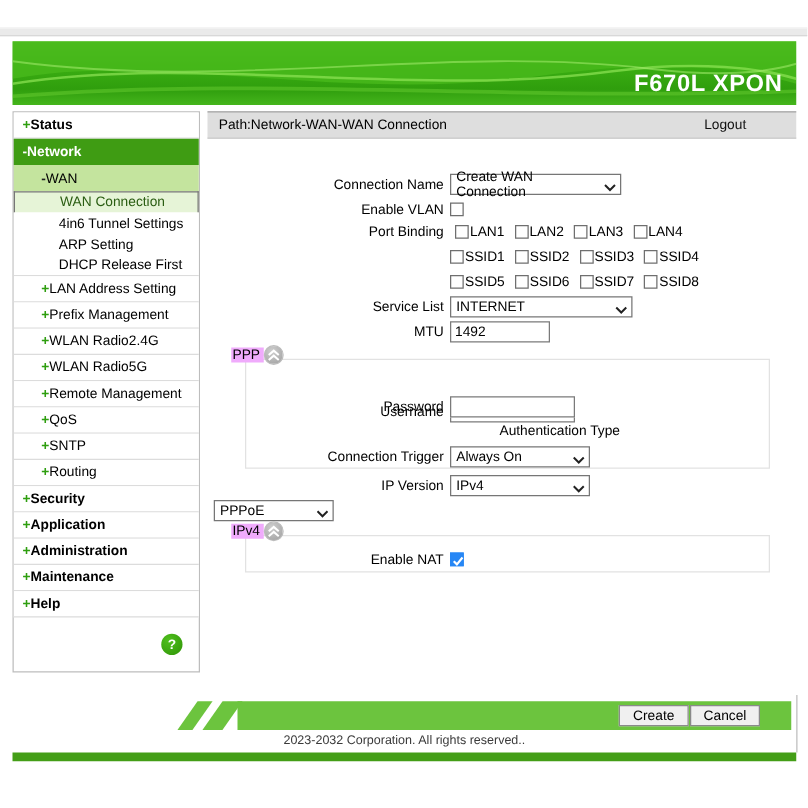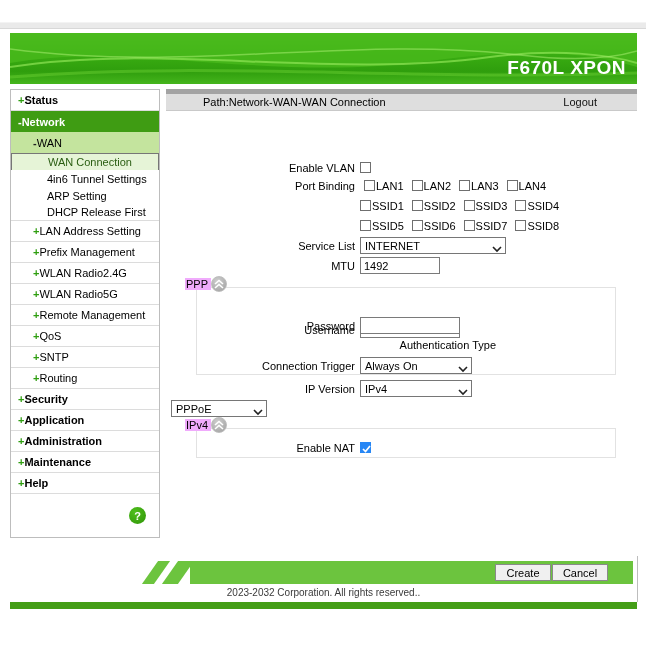--- a/index.html
+++ b/index.html
@@ -37,22 +37,22 @@
   .mi.wan-open .plus { color:#1f1f1f; }
   .mi.sel { background:#e6f4d7; color:#2a5d12; }
   .help-circle { position:absolute; right:13px; bottom:13px; width:17px; height:17px;
     border-radius:50%; background:radial-gradient(circle at 35% 30%,#4fbf1d,#2f9407);
     color:#fff; font-size:11px; font-weight:bold; display:flex; align-items:center;
     justify-content:center; cursor:pointer; }
 
   
   .main { position:absolute; left:156px; top:56px; width:471px; height:472px; background:#fff; }
   .path-band { position:absolute; left:0; top:0; width:471px; height:22px; background:#dedede;
-    border-top:5px solid #a3a3a3; border-bottom:1px solid #c9c9c9;
-    display:flex; align-items:center; font-size:11px;padding-left:28px; }
+    border-top:1px solid #a3a3a3; border-bottom:1px solid #c9c9c9;
+    display:flex; align-items:center; font-size:11px; }
   .path-text { margin-left:9px; }
   .logout { position:absolute; right:40px; color:#111; cursor:pointer; }
 
   .frow { position:absolute; left:0; width:471px; height:17px; display:flex; align-items:center; font-size:11px; }
   .lbl { width:189px; text-align:right; flex:none; }
   .fld { margin-left:5px; display:flex; align-items:center; }
 
   .sel { position:relative; height:17px; border:1px solid #767676; background:#fff;
     display:flex; align-items:center; padding:0 18px 0 4px; font-size:11px; cursor:pointer; }
   .sel .chev { position:absolute; right:3px; top:5px; }
@@ -184,20 +184,31 @@
       </div>
     <div class="help-circle">?</div>
   </div>
 
   <div class="main">
     <div class="path-band">
       <span class="path-text">Path:Network-WAN-WAN Connection</span>
       <span class="logout">Logout</span>
     </div>
 
+    <div class="frow" style="top:50px;">
+      <span class="lbl">Connection Name</span>
+      <span class="fld">
+        <span class="sel" style="width:137px;">
+          <span>Create WAN Connection</span>
+          <span class="chev"><svg width="10" height="7">
+                <polyline points="1,1 5,5 9,1" fill="none" stroke="#222" stroke-width="1.6"></polyline>
+              </svg></span>
+        </span>
+      </span>
+    </div>
 
     <div class="frow" style="top:70px;">
       <span class="lbl">Enable VLAN</span>
       <span class="fld">
           <span class="cb"></span>
         </span>
     </div>
 
     <div class="frow" style="top:88px;">
       <span class="lbl">Port Binding</span>

